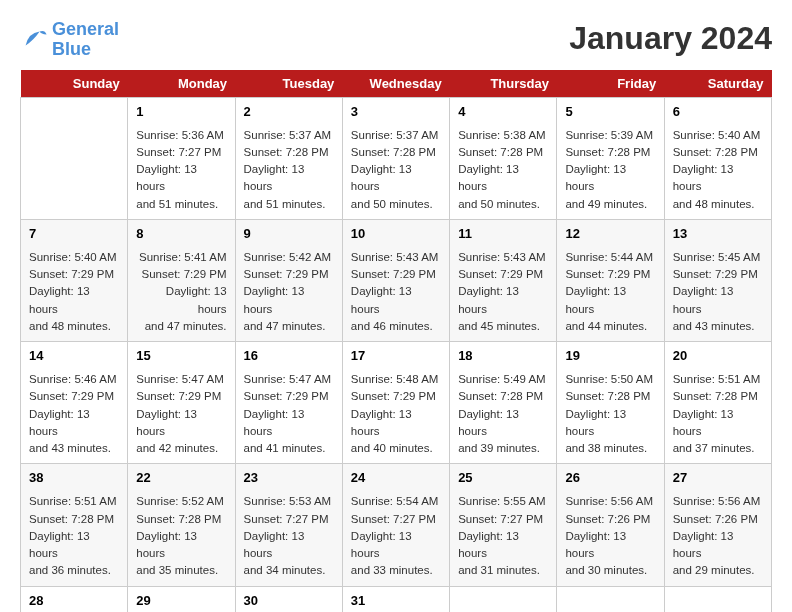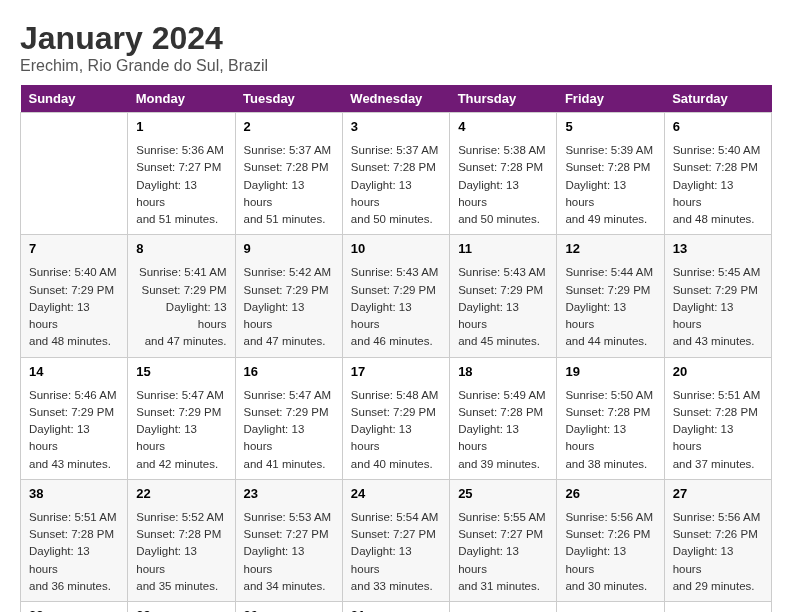--- a/index.html
+++ b/index.html
@@ -45,24 +45,24 @@
     .subtitle {
       font-size: 16px;
       color: #555;
     }
     table {
       width: 100%;
       border-collapse: collapse;
       font-size: 11.5px;
     }
     th {
-      background-color: #701a75;
+      background-color: #b91c1c;
       color: #fff;
       padding: 6px 8px;
-      text-align: left;
+      text-align: right;
       font-size: 13px;
     }
     td {
       border: 1px solid #ccc;
       padding: 6px 8px;
       vertical-align: top;
       width: 14.28%;
     }
     tr:nth-child(even) td {
       background-color: #f7f7f7;
@@ -82,23 +82,34 @@
       margin-top: 8px;
     }
     td.empty {
       background-color: #f0f0f0;
     }
   </style>
 </head>
 <body>
 
 <div class="header">
+  <div class="logo">
+    <svg class="logo-bird" viewBox="0 0 40 40" xmlns="http://www.w3.org/2000/svg">
+      <path d="M8 28 Q12 10 28 8 Q20 20 8 28Z" fill="#4a90d9"></path>
+      <path d="M28 8 Q35 5 38 12 Q30 12 28 8Z" fill="#4a90d9"></path>
+    </svg>
+    <div>
+      <div class="logo-text">
+        <span>General</span><br>
+        <span style="color:#4a90d9">Blue</span>
+      </div>
+    </div>
+  </div>
   <div class="title-block">
     <div class="main-title">January 2024</div>
-    <div class="subtitle">Erechim, Rio Grande do Sul, Brazil</div>
   </div>
 </div>
 
 <table>
   <thead>
     <tr>
     <th>Sunday</th>
         <th>Monday</th>
         <th>Tuesday</th>
         <th>Wednesday</th>

